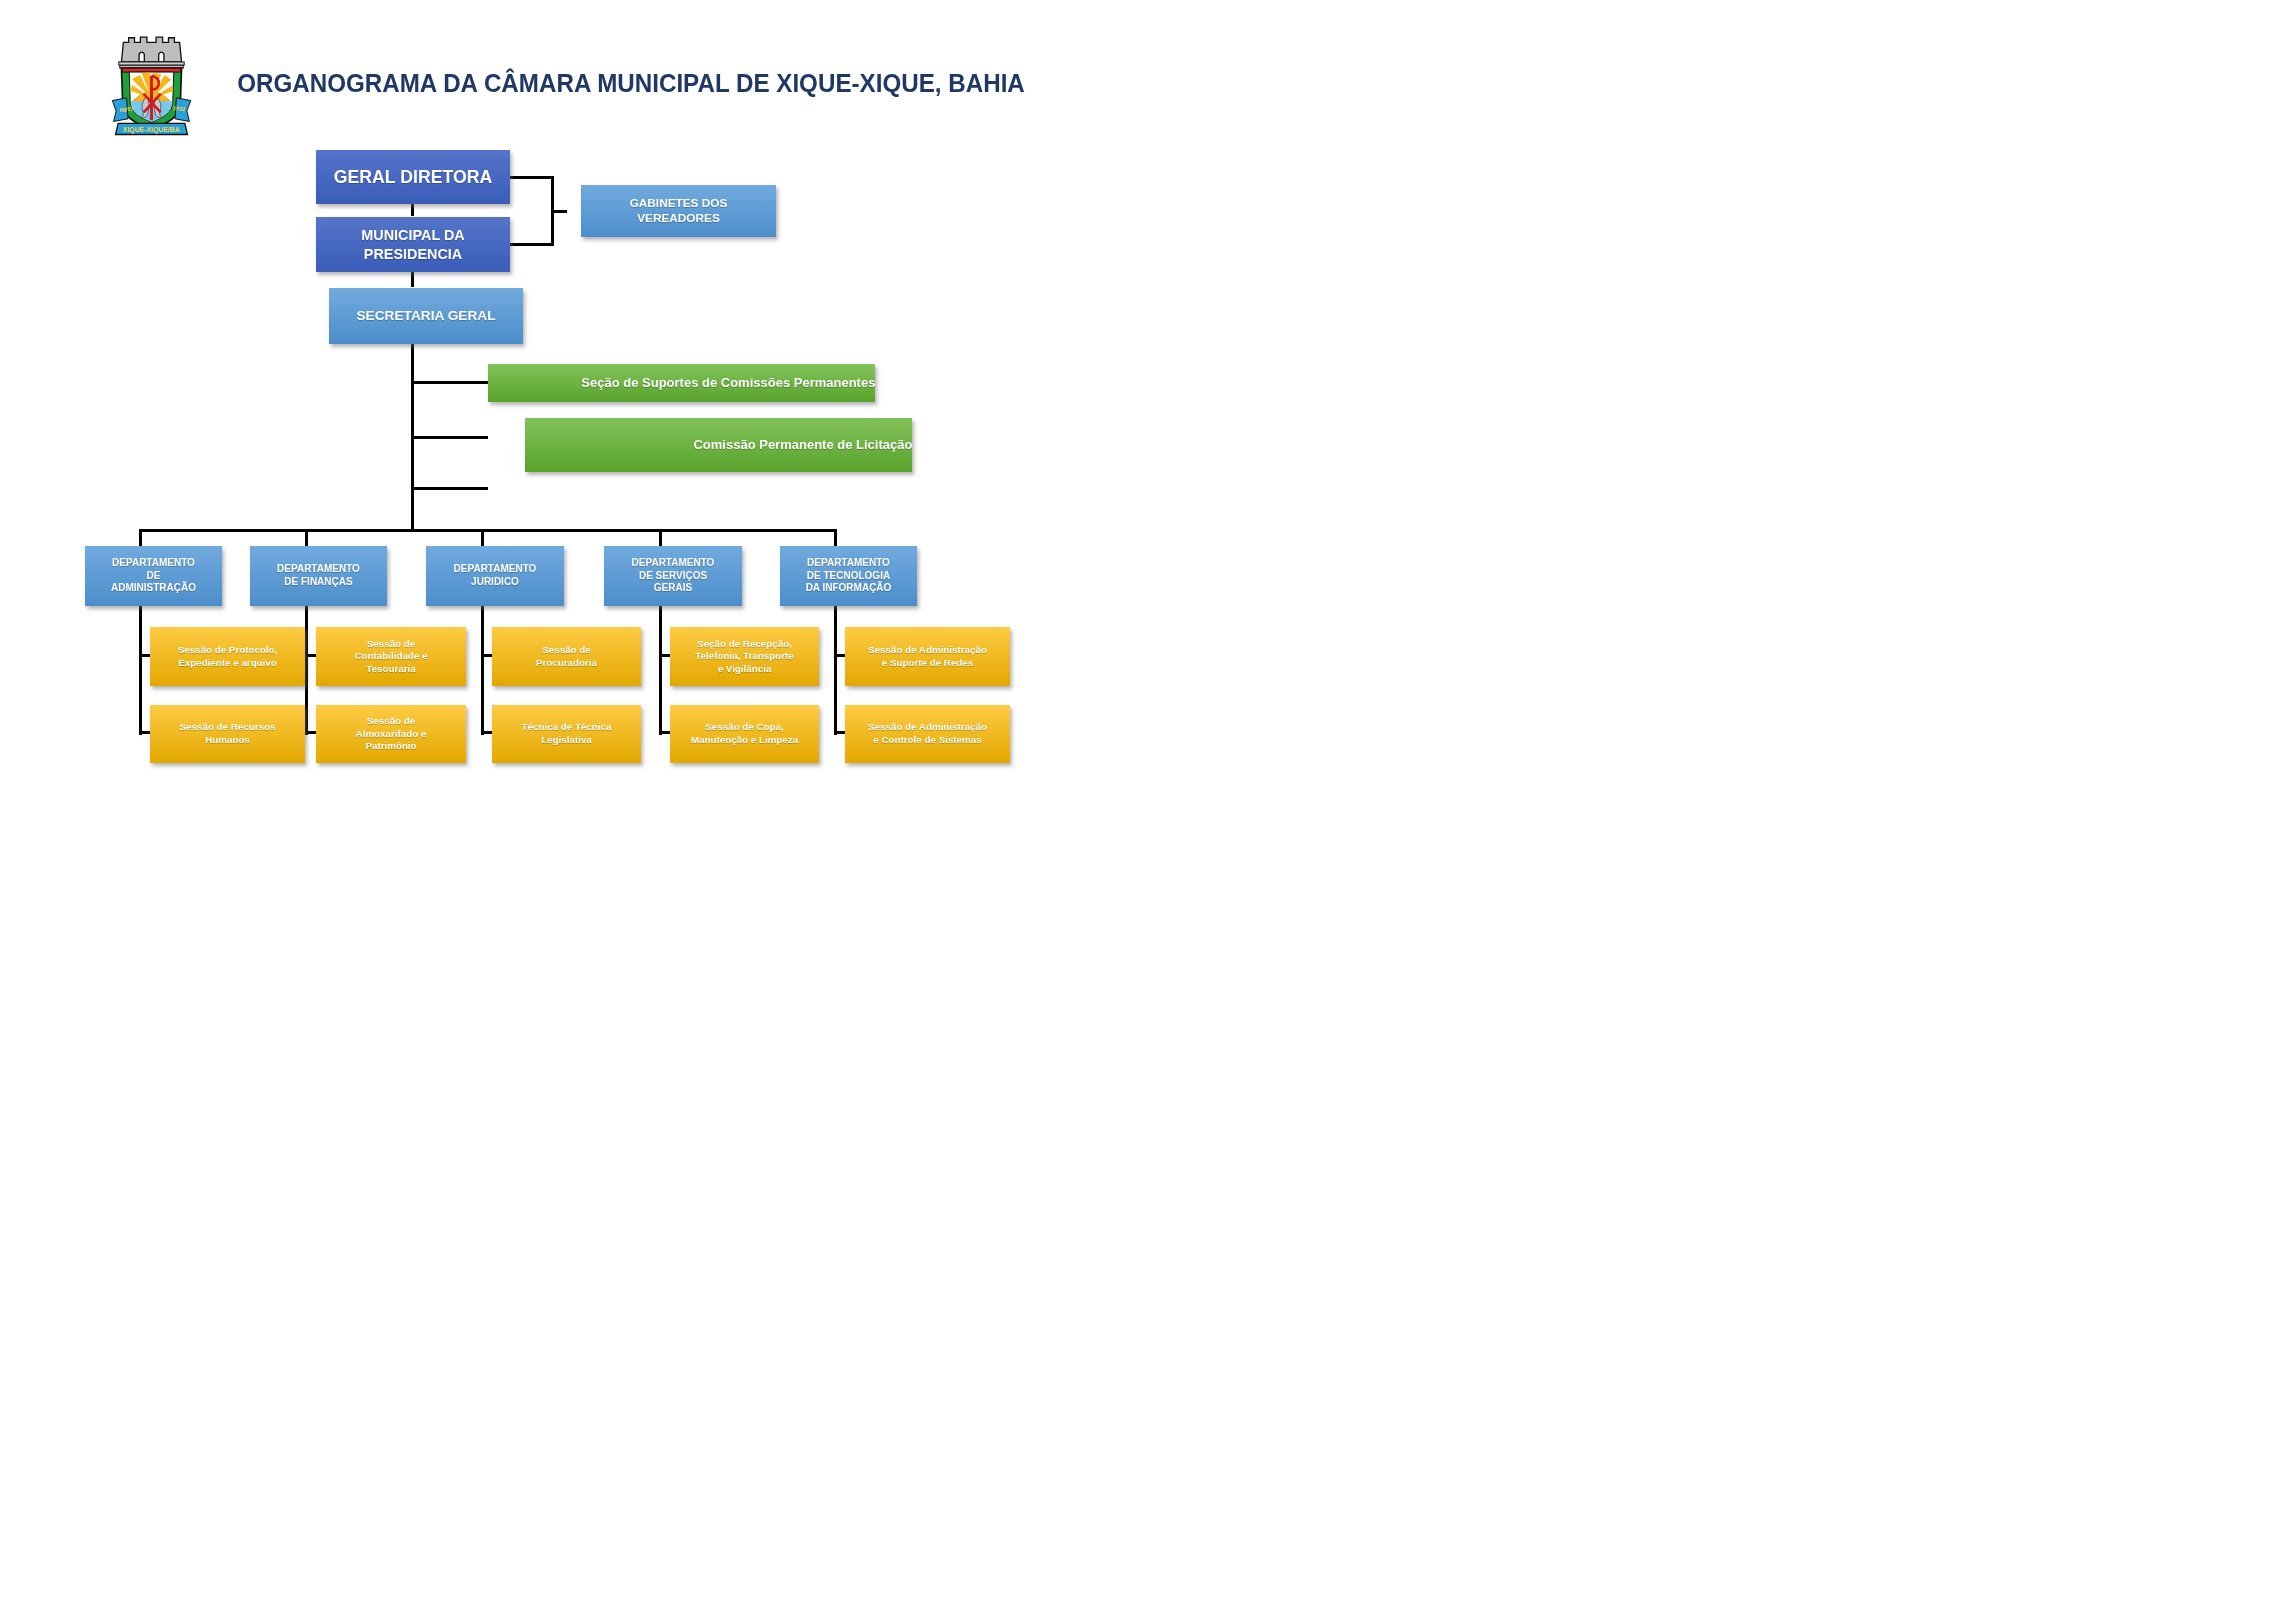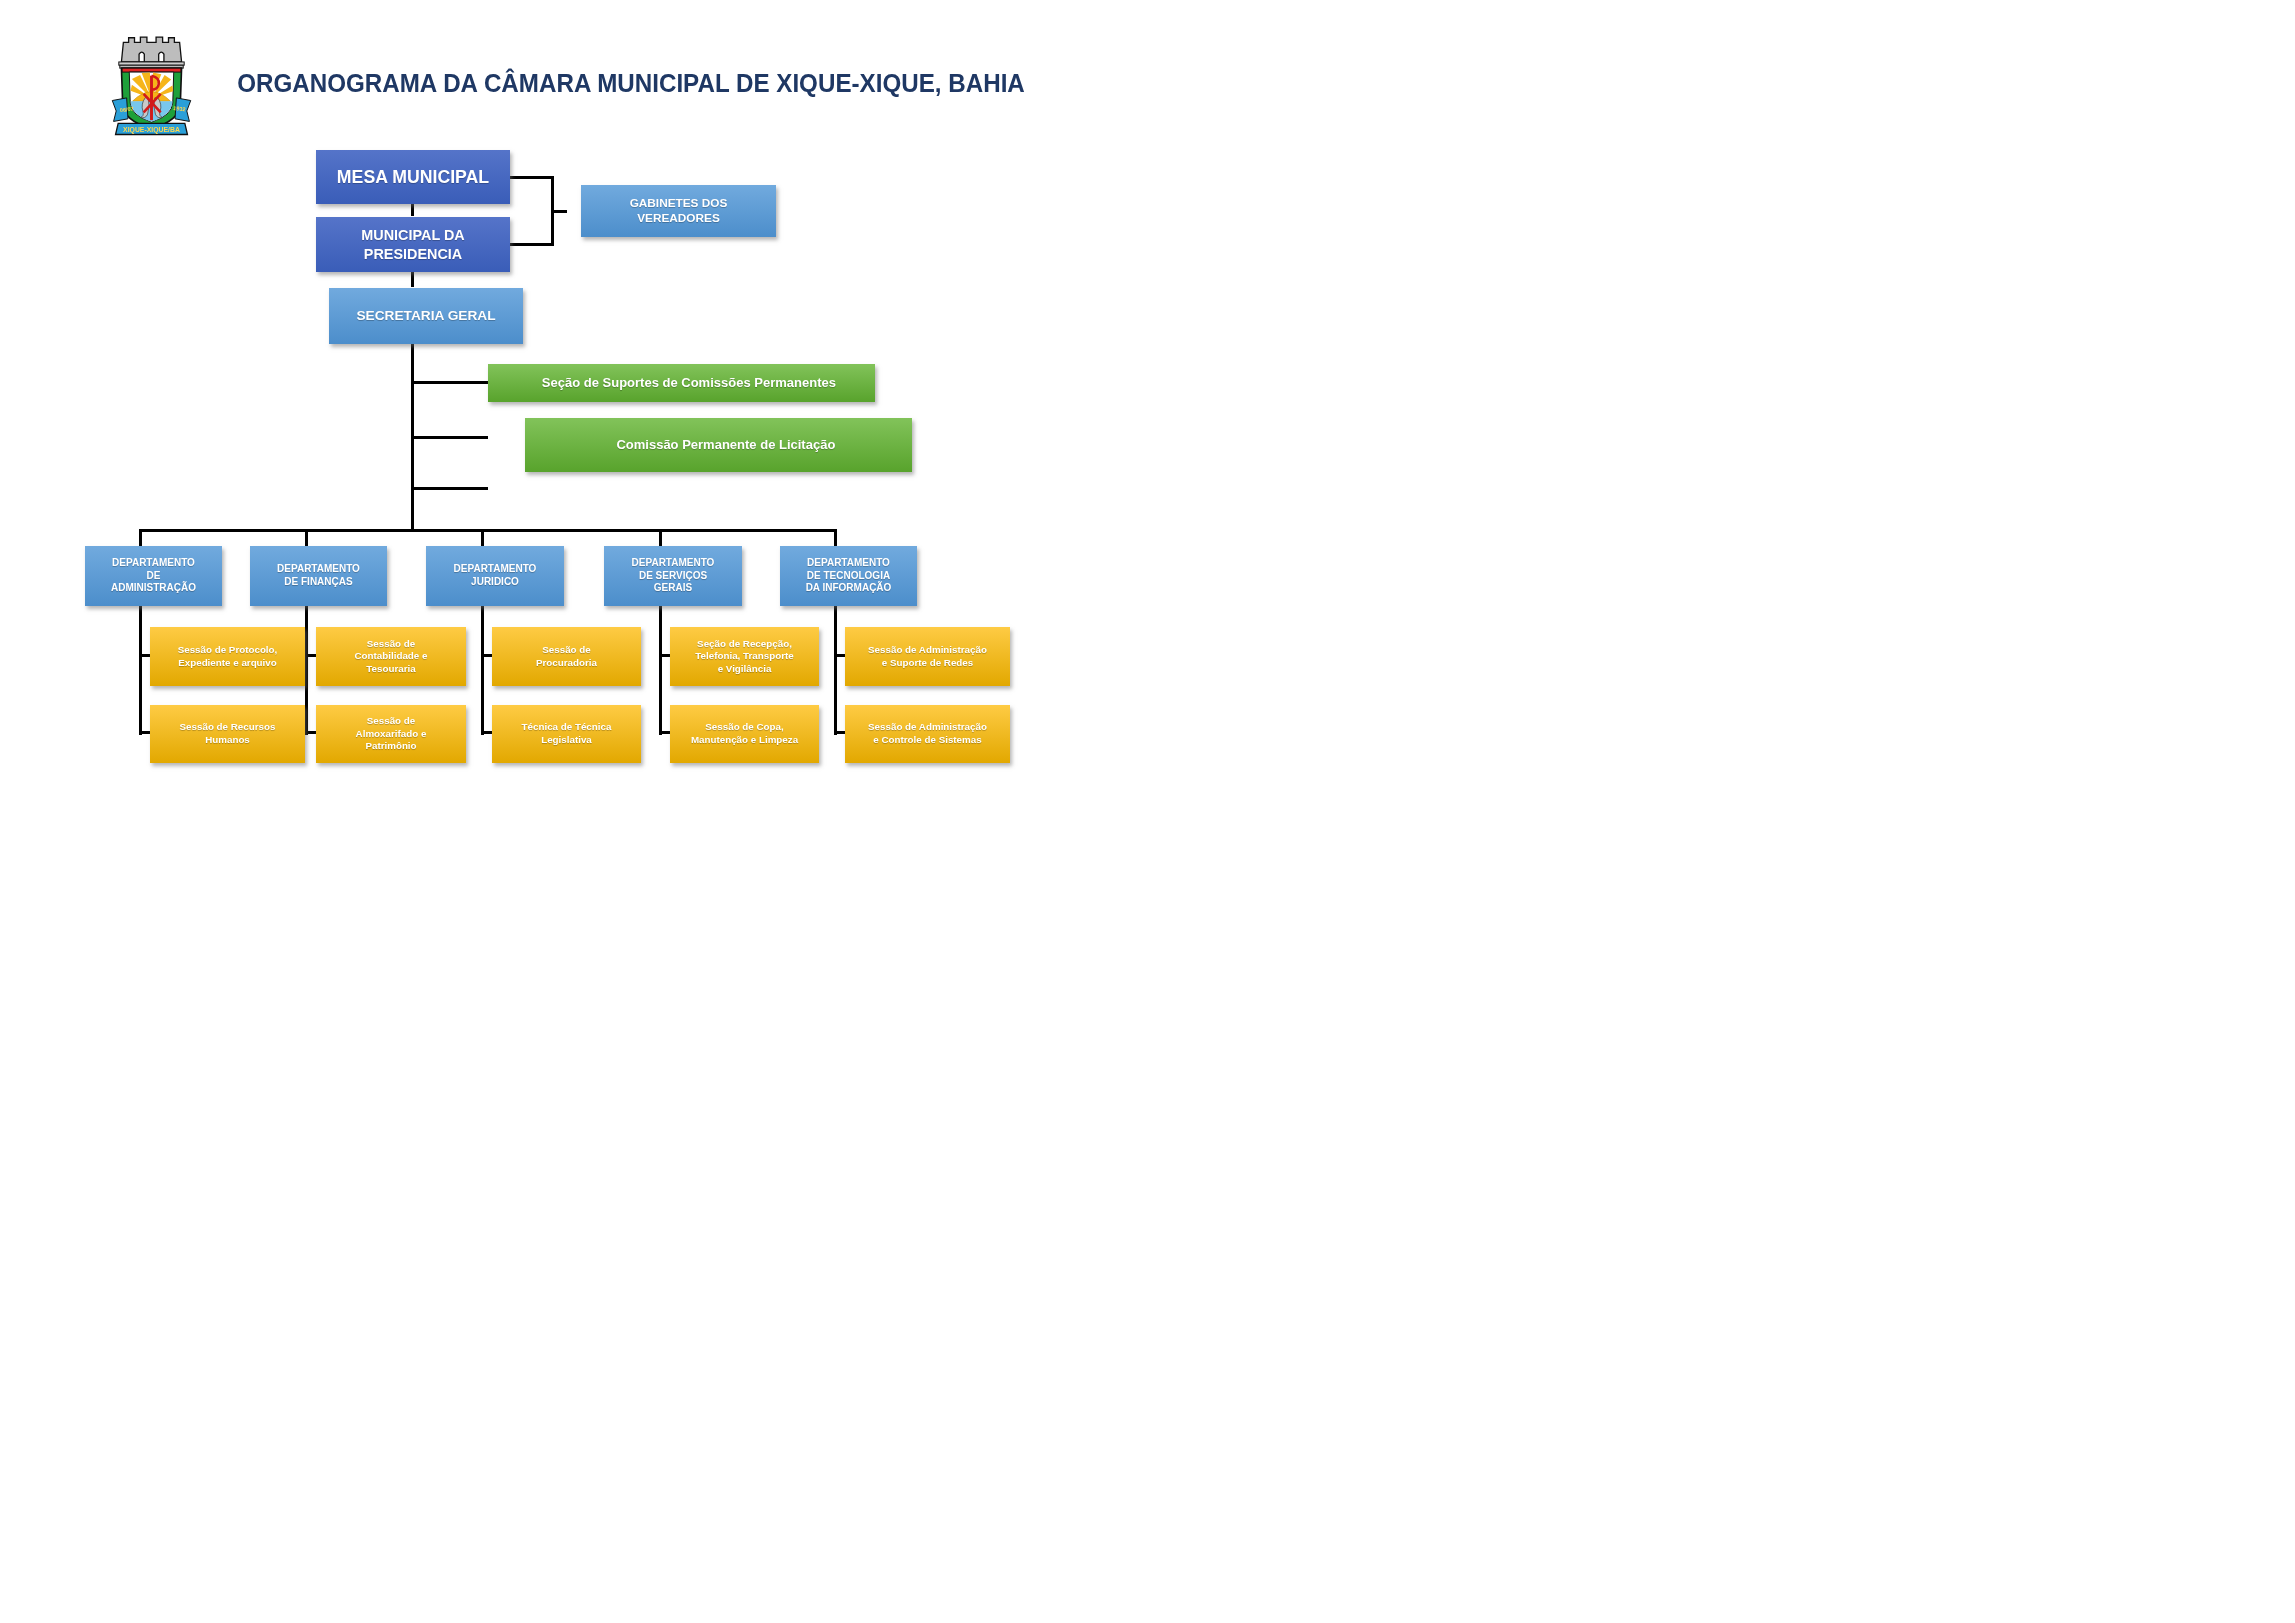--- a/index.html
+++ b/index.html
@@ -23,21 +23,21 @@
   }
   .node{
     position:absolute;z-index:2;display:flex;align-items:center;justify-content:center;
     color:#fff;font-weight:bold;text-align:center;
     box-shadow:2px 2.6px 3.9px rgba(110,110,110,.5);
     text-shadow:0 0.7px 0.7px rgba(0,0,0,.25);
   }
   .label{white-space:pre-line;line-height:1.28;}
   .dark-blue{background:linear-gradient(180deg,var(--dark-blue-top),var(--dark-blue-bottom));}
   .med-blue{background:linear-gradient(180deg,var(--med-blue-top),var(--med-blue-bottom));margin-left:13px;}
-  .green{background:linear-gradient(180deg,var(--green-top),var(--green-bottom));justify-content:center;text-align:left;padding-left:14.4px;}
+  .green{background:linear-gradient(180deg,var(--green-top),var(--green-bottom));justify-content:flex-end;text-align:left;padding-left:14.4px;}
   .gold{background:linear-gradient(180deg,var(--gold-top),var(--gold-bottom));}
   .conn{position:absolute;background:var(--connector);z-index:1;}
 
   .mesa{left:316px;top:150px;width:194px;height:54px;font-size:17.7px;}
   .gab-pres{left:316px;top:217px;width:194px;height:55px;font-size:14.4px;}
   .vereadores{left:568px;top:185px;width:195px;height:52px;font-size:11.8px;}
   .secretaria{left:316px;top:288px;width:194px;height:56px;font-size:13.7px;}
 
   .green1{left:488px;top:364px;width:373px;height:38px;font-size:13px;}
   .green2{left:488px;top:418px;width:373px;height:54px;font-size:13px;margin-left:37px;}
@@ -138,21 +138,21 @@
   <div class="conn" style="left:481px;top:654px;width:12.4px;height:2.6px;"></div>
   <div class="conn" style="left:659px;top:654px;width:12.4px;height:2.6px;"></div>
   <div class="conn" style="left:834px;top:654px;width:12.4px;height:2.6px;"></div>
   <div class="conn" style="left:139px;top:731px;width:12.4px;height:2.6px;"></div>
   <div class="conn" style="left:305px;top:731px;width:12.4px;height:2.6px;"></div>
   <div class="conn" style="left:481px;top:731px;width:12.4px;height:2.6px;"></div>
   <div class="conn" style="left:659px;top:731px;width:12.4px;height:2.6px;"></div>
   <div class="conn" style="left:834px;top:731px;width:12.4px;height:2.6px;"></div>
 
   <div class="node dark-blue mesa">
-    <span class="label">MESA MUNICIPAL</span>
+    <span class="label">GERAL DIRETORA</span>
   </div>
   <div class="node dark-blue gab-pres">
     <span class="label">MUNICIPAL DA
 PRESIDENCIA</span>
   </div>
   <div class="node med-blue vereadores">
     <span class="label">GABINETES DOS
 VEREADORES</span>
   </div>
   <div class="node med-blue secretaria">

